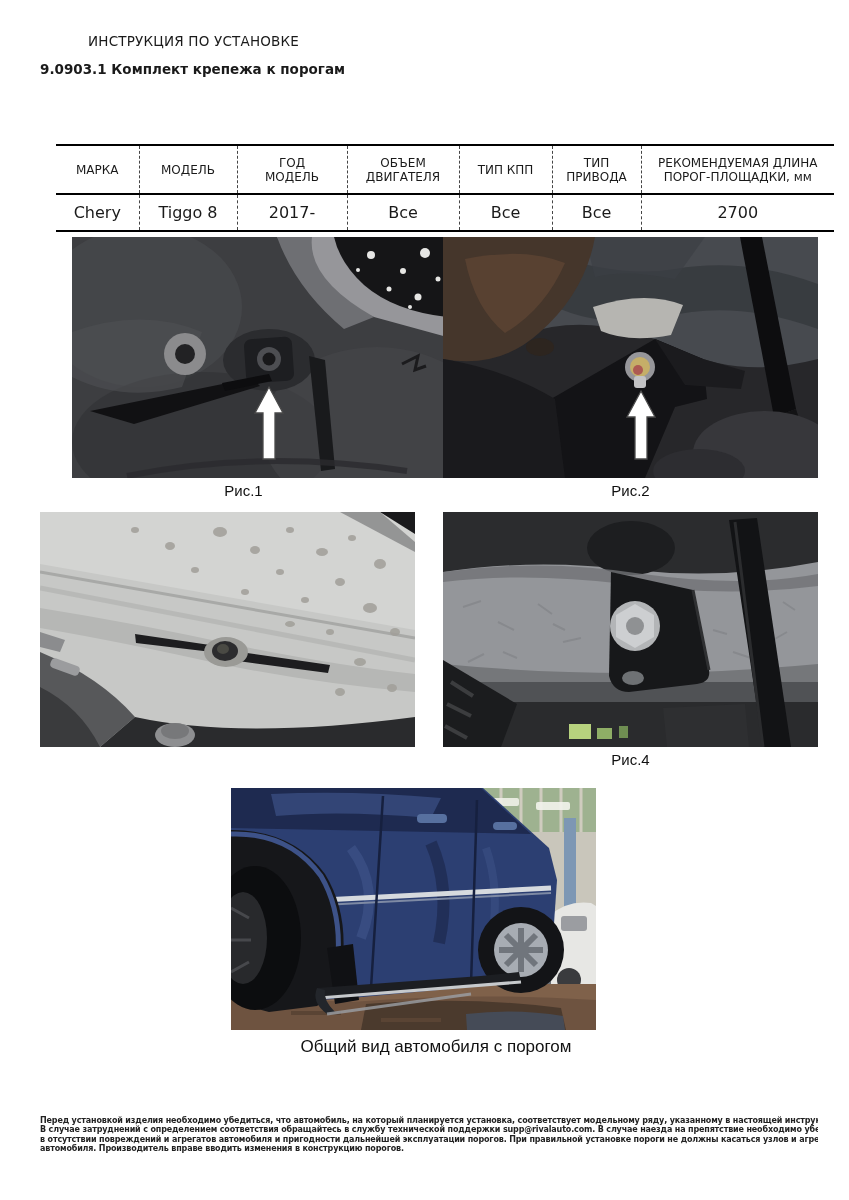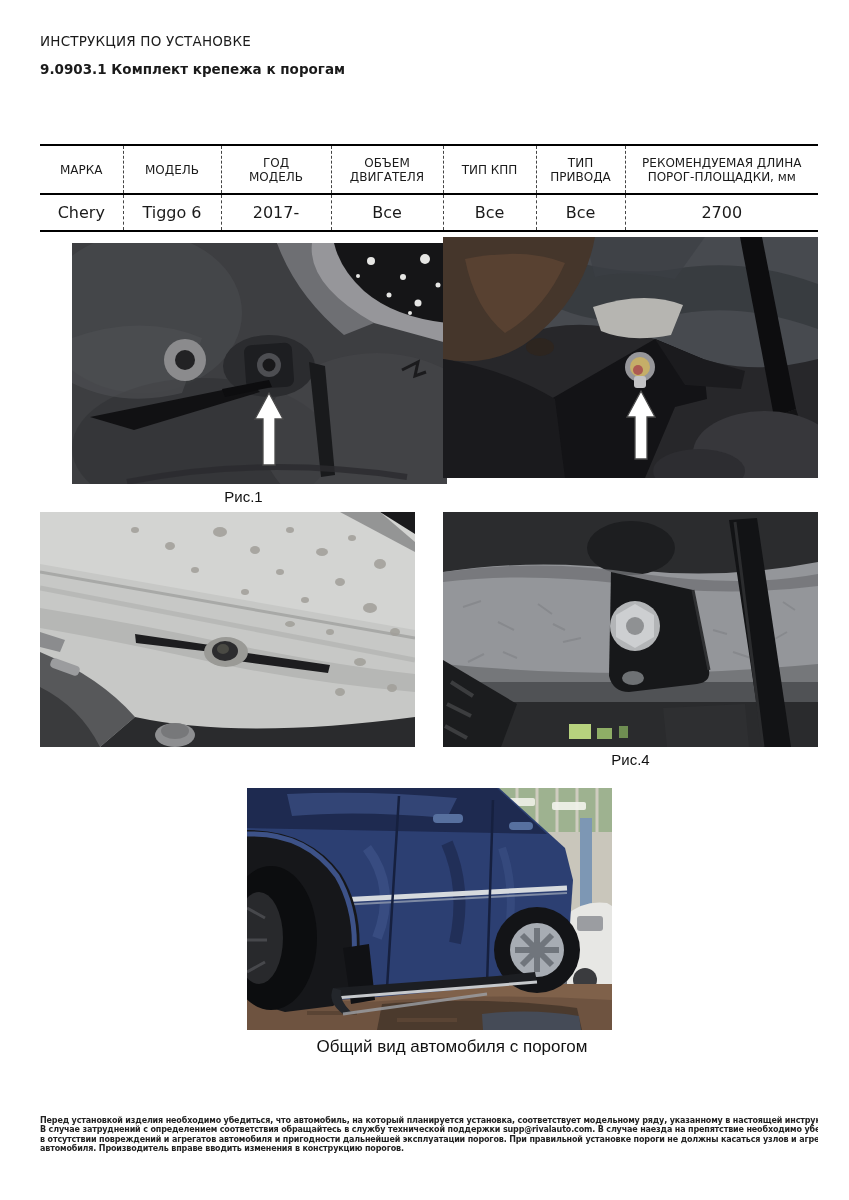--- a/index.html
+++ b/index.html
@@ -2,41 +2,41 @@
 <html><head>
 <meta charset="utf-8">
 <style>
   * { margin:0; padding:0; box-sizing:border-box; }
   html,body { background:#ffffff; }
   body {
     width:849px; height:1200px; position:relative; overflow:hidden;
     font-family:"DejaVu Sans","Liberation Sans",sans-serif; color:#1a1a1a;
   }
   .title-block { position:absolute; left:40px; top:33px; }
-  .title-l1 { font-size:13.5px; letter-spacing:.2px; }
+  .title-l1 { font-size:13.5px; letter-spacing:.2px;margin-left:48px; }
   .title-l2 { font-size:13.5px; font-weight:bold; margin-top:12px; }
 
-  table.spec { position:absolute; left:40px; top:144px; width:778px;
+  table.spec { position:absolute; left:56px; top:144px; width:778px;
     border-collapse:collapse; table-layout:fixed; text-align:center;
     border-top:2px solid #000; border-bottom:2px solid #000; }
   table.spec th { font-weight:normal; font-size:12px; line-height:14px;
     white-space:pre-line; height:49px; vertical-align:middle;
     border-bottom:2px solid #000; padding:2px; }
   table.spec td { font-size:16px; height:37px; vertical-align:middle; padding:2px; }
   table.spec th + th, table.spec td + td { border-left:1px dashed #444;margin-top:44px; }
 
   .fig { position:absolute; width:375px; }
   .fig svg { display:block; }
-  .fig1 { left:40px;  top:243px;padding-left:32px; }
+  .fig1 { left:40px;  top:237px;padding-left:32px; }
   .fig2 { left:443px; top:237px; }
   .fig3 { left:40px;  top:512px; }
   .fig4 { left:443px; top:512px; }
   .fig-caption { text-align:center; font-size:15px; margin-top:4px;
     font-family:"Liberation Sans",sans-serif; color:#111; }
-  .main-fig { position:absolute; left:231px; top:788px; width:410px;margin-left:16px; }
+  .main-fig { position:absolute; left:231px; top:788px; width:410px; }
   .main-caption { text-align:center; font-size:17px; margin-top:3px;
     font-family:"Liberation Sans",sans-serif; color:#111; }
 
   .footer { position:absolute; left:40px; top:1116px; width:778px;
     font-size:8px; font-weight:bold; line-height:9.4px; color:#222;
     letter-spacing:-0.15px; }
   .footer div { white-space:nowrap; overflow:hidden; }
 </style>
 </head>
 <body>
@@ -67,21 +67,21 @@
       <th>ОБЪЕМ
 ДВИГАТЕЛЯ</th>
       <th>ТИП КПП</th>
       <th>ТИП
 ПРИВОДА</th>
       <th>РЕКОМЕНДУЕМАЯ ДЛИНА
 ПОРОГ-ПЛОЩАДКИ, мм</th>
     </tr>
     <tr>
       <td>Chery</td>
-      <td>Tiggo 6</td>
+      <td>Tiggo 8</td>
       <td>2017-</td>
       <td>Все</td>
       <td>Все</td>
       <td>Все</td>
       <td>2700</td>
     </tr>
   </tbody>
     </table>
 
   <div class="fig fig1">
@@ -136,20 +136,21 @@
       <circle cx="197" cy="130" r="10" fill="#c5ae68"></circle>
       <circle cx="195" cy="133" r="5" fill="#ad5a52"></circle>
       <rect x="191" y="139" width="12" height="12" rx="3" fill="#c3c3c5"></rect>
       <path d="M297,0 L319,0 L353,172 L331,180 Z" fill="#0d0d0f"></path>
       <path d="M331,180 L353,172 L375,241 L351,241 Z" fill="#131315"></path>
       <ellipse cx="322" cy="216" rx="72" ry="42" fill="#37373b"></ellipse>
       <ellipse cx="256" cy="234" rx="46" ry="22" fill="#2d2d31"></ellipse>
       <path d="M0,122 Q62,132 112,162 L122,241 L0,241 Z" fill="#1a1a1d"></path>
       <polygon points="198,154 212,180 204,180 204,222 192,222 192,180 184,180" fill="#ffffff" stroke="#4a4a4a" stroke-width="1.3"></polygon>
     </svg>
+    <div class="fig-caption">Рис.2</div>
   </div>
 
   <div class="fig fig3">
     <svg width="375" height="235" viewBox="0 0 375 235">
       <rect width="375" height="235" fill="#c7c8c6"></rect>
       <path d="M0,0 H375 V118 L0,52 Z" fill="#d3d4d2"></path>
       <path d="M0,60 L375,126" stroke="#a8a9a7" stroke-width="3"></path>
       <path d="M0,76 L375,148" stroke="#b3b4b2" stroke-width="5" opacity=".7"></path>
       <path d="M0,96 Q100,112 200,134 Q300,154 375,162 L375,180 Q278,172 180,152 Q82,130 0,116 Z" fill="#b6b7b5"></path>
       <g fill="#a19f99" opacity=".85">

